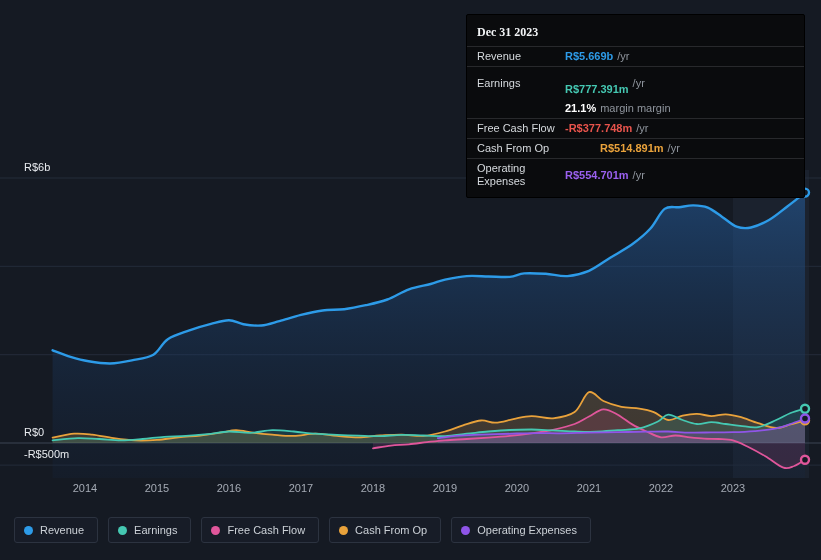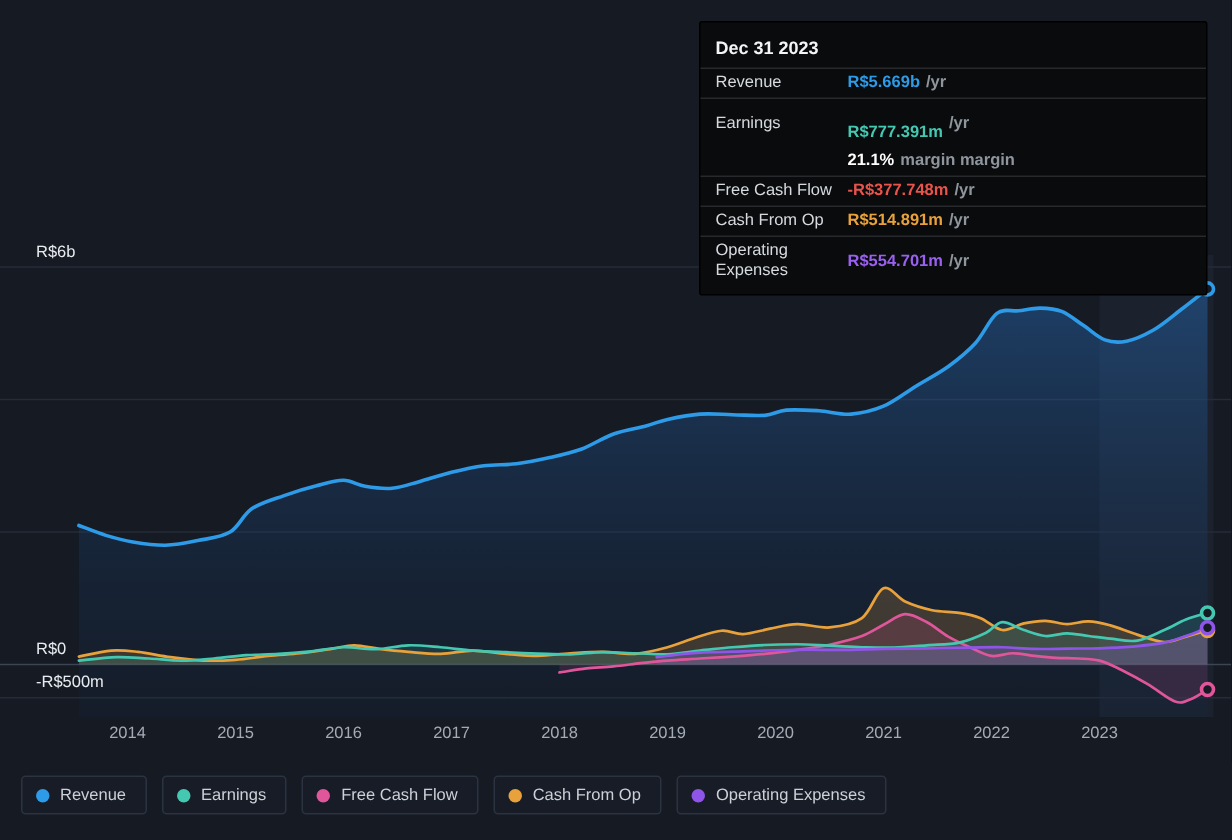--- a/index.html
+++ b/index.html
@@ -12,29 +12,30 @@
   #chart-svg{position:absolute;left:0;top:0;display:block;}
   
   #tooltip{
     position:absolute;left:466px;top:14px;width:339px;
     background:#0a0b0d;border:1px solid #000;border-radius:2px;
     padding:6px 0 6px 0;box-sizing:border-box;z-index:5;
   }
   #tooltip .tt-title{
     color:#f2f4f6;font-size:12px;font-weight:bold;
     padding:4px 14px 6px 10px;
+    font-family:Liberation Serif, serif;
   }
   #tooltip .tt-row{
     display:flex;align-items:center;
     padding:3px 10px;font-size:11px;line-height:13px;
   }
   #tooltip .tt-row.divided{border-top:1px solid #28292c;}
   #tooltip .tt-label{flex:0 0 88px;color:#d6dade;}
   #tooltip .tt-value{font-weight:bold;}
-  #tooltip .tt-suffix{color:#8f959d;margin-left:4px;font-weight:bold;text-align:center;}
+  #tooltip .tt-suffix{color:#8f959d;margin-left:4px;font-weight:normal;text-align:center;}
   
   #legend{
     position:absolute;left:14px;top:517px;display:flex;gap:10px;z-index:4;
   }
   .chip{
     display:flex;align-items:center;gap:7px;
     height:26px;padding:0 13px 0 9px;box-sizing:border-box;
     background:#171c27;border:1px solid #2c3340;border-radius:3px;
     cursor:pointer;
   }
@@ -108,21 +109,21 @@
         <span class="tt-value" style="color: rgb(255, 255, 255);">21.1%</span>
         <span class="tt-suffix">margin margin</span>
       </div>
       <div class="tt-row divided">
         <span class="tt-label">Free Cash Flow</span>
         <span class="tt-value" style="color: rgb(232, 84, 76);">-R$377.748m</span>
         <span class="tt-suffix">/yr</span>
       </div>
       <div class="tt-row divided">
         <span class="tt-label">Cash From Op</span>
-        <span class="tt-value" style="color: rgb(233, 162, 59);">R$514.891m</span>
+        <span class="tt-value" style="color: rgb(233, 162, 59); margin-left: 35px;">R$514.891m</span>
         <span class="tt-suffix">/yr</span>
       </div>
       <div class="tt-row divided">
         <span class="tt-label">Operating Expenses</span>
         <span class="tt-value" style="color: rgb(154, 96, 239);">R$554.701m</span>
         <span class="tt-suffix">/yr</span>
       </div>
     </div>
 
   <div id="legend">

